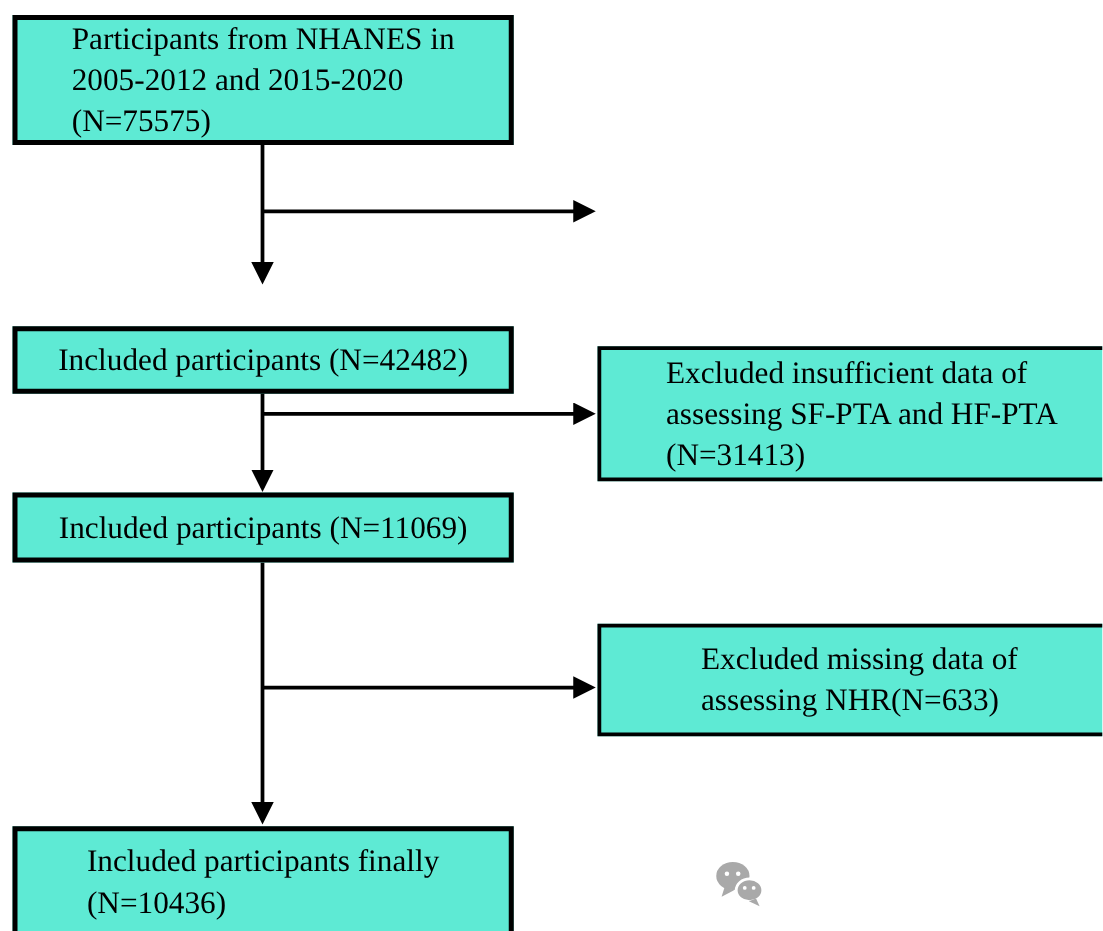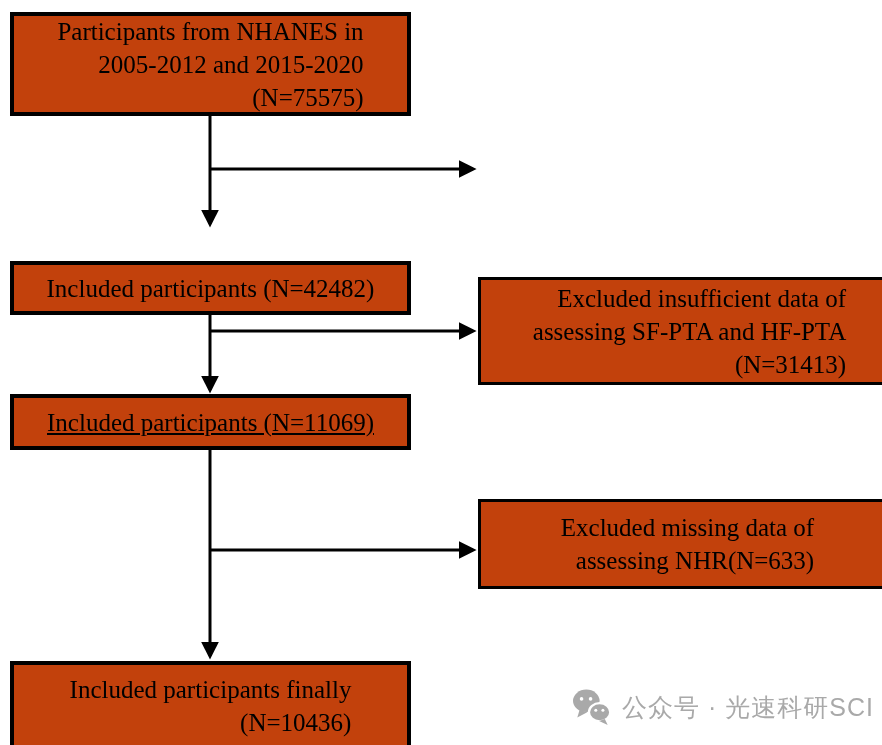--- a/index.html
+++ b/index.html
@@ -13,26 +13,26 @@
     overflow: hidden;
   }
   .connectors {
     position: absolute;
     left: 0; top: 0;
     width: 882px; height: 745px;
     pointer-events: none;
   }
   .box {
     position: absolute;
-    background: #c2410c;
+    background: #5eead4;
     border: 4px solid #000000;
     display: flex;
     align-items: center;
     justify-content: center;
-    text-align: right;
+    text-align: left;
   }
   .box.right-col { border-width: 3px; }
   .box-text {
     white-space: pre-line;
     font-size: 25px;
     line-height: 33px;
     color: #000000;
   }
   .watermark {
     position: absolute;
@@ -78,21 +78,21 @@
   <div class="box" style="left:10px; top:228px; width:401px; height:54px;margin-top:33px;">
     <div class="box-text">Included participants (N=42482)</div>
   </div>
 
   <div class="box right-col" style="left:478px; top:277px; width:423px; height:108px;">
     <div class="box-text">Excluded insufficient data of
 assessing SF-PTA and HF-PTA
 (N=31413)</div>
   </div>
 
-  <div class="box" style="left:10px; top:394px; width:401px; height:56px;text-decoration:underline;">
+  <div class="box" style="left:10px; top:394px; width:401px; height:56px;">
     <div class="box-text">Included participants (N=11069)</div>
   </div>
 
   <div class="box right-col" style="left:478px; top:499px; width:419px; height:90px;">
     <div class="box-text">Excluded missing data of
 assessing NHR(N=633)</div>
   </div>
 
   <div class="box" style="left:10px; top:661px; width:401px; height:90px;">
     <div class="box-text">Included participants finally
@@ -107,16 +107,15 @@
           <path d="M9 23 L6.5 31 L17 25.5 Z"></path>
         </g>
         <circle cx="11" cy="11.5" r="1.9" fill="#ffffff"></circle>
         <circle cx="20.5" cy="11.5" r="1.9" fill="#ffffff"></circle>
         <ellipse cx="30" cy="25.5" rx="11.2" ry="9.6" fill="#a9a9a9" stroke="#ffffff" stroke-width="2.4"></ellipse>
         <path d="M35.5 32.5 L38.5 39 L29.5 34.8 Z" fill="#a9a9a9"></path>
         <circle cx="26" cy="23.5" r="1.6" fill="#ffffff"></circle>
         <circle cx="33.5" cy="23.5" r="1.6" fill="#ffffff"></circle>
       </svg>
     </span>
-    <span>公众号 · 光速科研SCI</span>
   </div>
 
 </div>
 
 </body></html>

